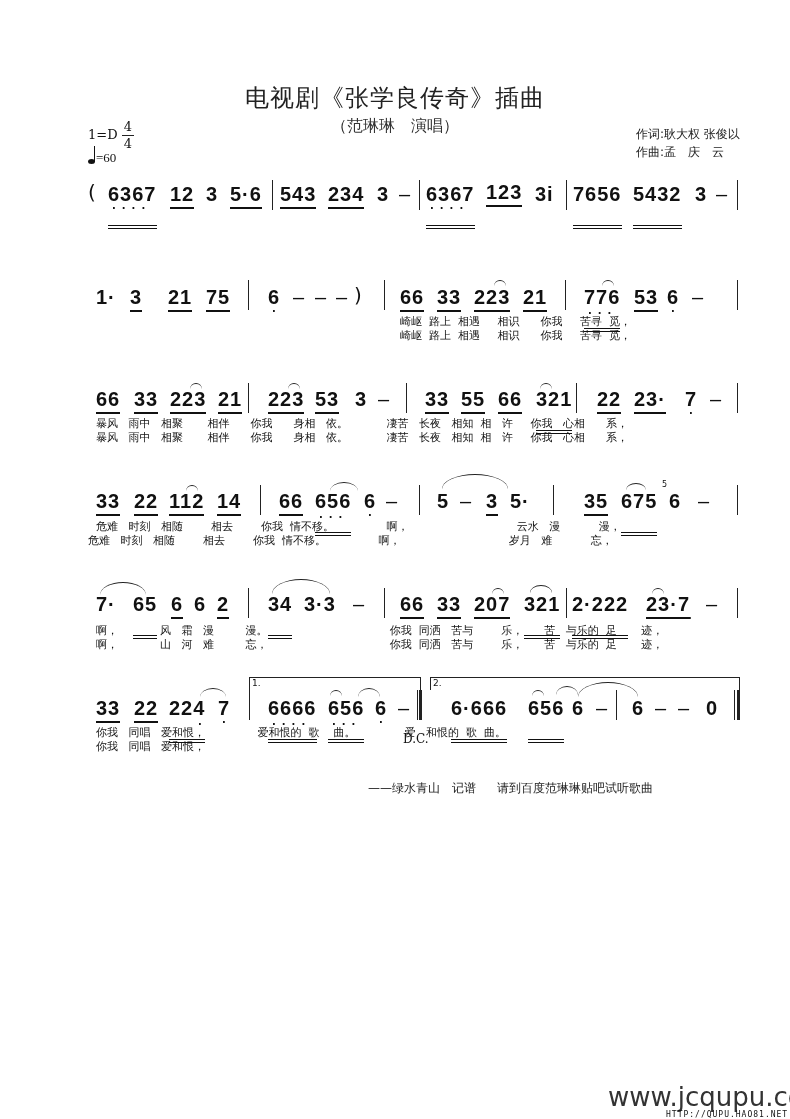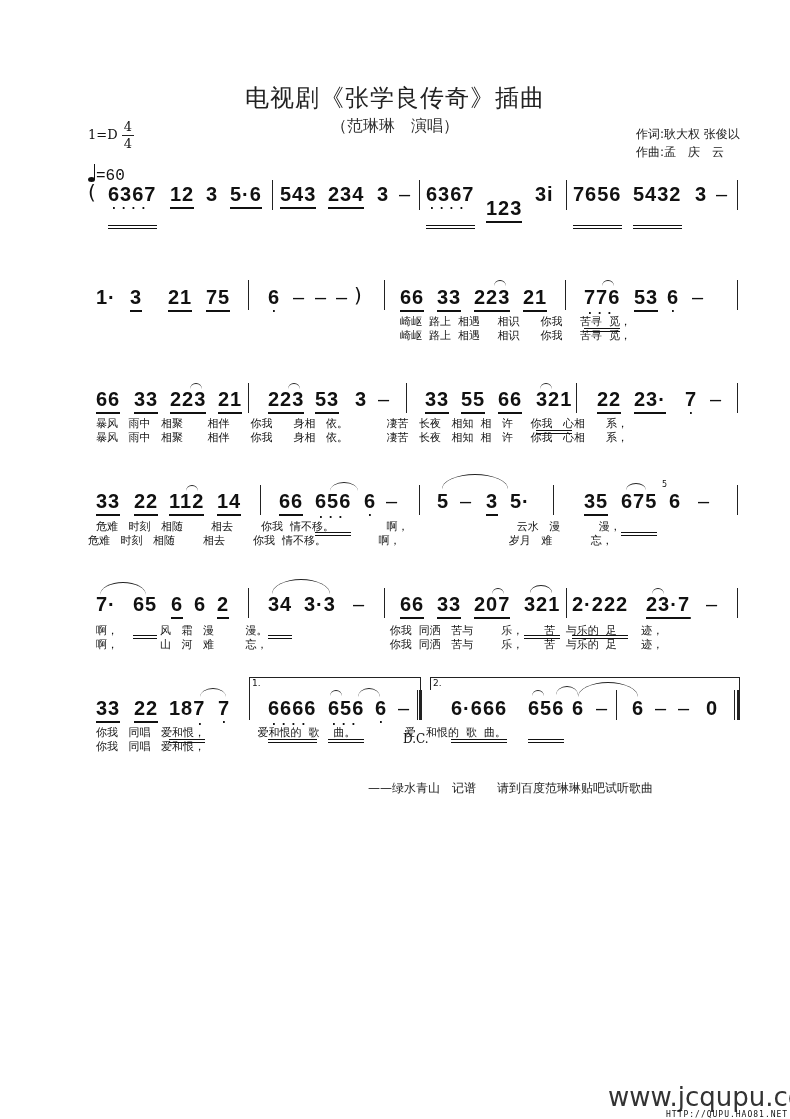--- a/index.html
+++ b/index.html
@@ -3,21 +3,21 @@
 <meta charset="utf-8">
 <style>
   html, body { margin:0; padding:0; background:#ffffff; }
   body { width:790px; height:1119px; position:relative; overflow:hidden; font-family:"DejaVu Sans", sans-serif; color:#111; }
   .abs { position:absolute; }
   .title { left:0; width:790px; top:82px; text-align:center; font-size:24px; font-family:"DejaVu Sans", sans-serif; color:#222; letter-spacing:1px; }
   .subtitle { left:0; width:790px; top:116px; text-align:center; font-size:16px; color:#333; }
   .key { left:88px; top:127px; font-size:13px; font-family:"DejaVu Serif", serif; }
   .ts { left:122px; top:120px; font-size:13px; font-family:"DejaVu Serif", serif; text-align:center; width:12px; line-height:14px; }
   .ts .line { border-top:1px solid #222; margin:1px 0; }
-  .tempo { left:88px; top:167px; font-size:16px; font-family:Liberation Mono, monospace; }
+  .tempo { left:88px; top:150px; font-size:13px; font-family:Liberation Serif, serif; }
   .note-glyph { display:inline-block; width:7px; height:5px; background:#111; border-radius:50%; position:relative; top:2px; margin-right:1px; }
   .note-glyph::before { content:""; position:absolute; right:0; bottom:2px; width:1px; height:16px; background:#111; }
   .credit { left:636px; font-size:12px; color:#222; }
   .bar-line { position:absolute; width:1px; background:#222; }
   .bar-double { position:absolute; width:5px; border-left:1px solid #222; border-right:3px solid #222; box-sizing:border-box; }
   .bar-final { position:absolute; width:6px; border-left:1px solid #222; border-right:3px solid #222; box-sizing:border-box; }
   .grp { position:absolute; font-family:"Liberation Sans", sans-serif; font-weight:bold; font-size:20px; letter-spacing:1px; white-space:nowrap; }
   .u1 { border-bottom:2px solid #111; padding-bottom:1px; }
   .u2 { border-bottom:4px double #111; padding-bottom:19px; }
   .dots { position:absolute; font-size:10px; font-weight:bold; letter-spacing:6px; white-space:nowrap; }
@@ -54,21 +54,21 @@
   <div class="grp" style="left:206px;top:183px">3</div>
   <div class="grp u1" style="left:230px;top:183px">5·6</div>
   <div class="bar-line" style="left:272px;top:180px;height:30px"></div>
   <div class="grp u1" style="left:280px;top:183px">543</div>
   <div class="grp u1" style="left:328px;top:183px">234</div>
   <div class="grp" style="left:377px;top:183px">3</div>
   <div class="grp" style="left:399px;top:183px;font-weight:normal">–</div>
   <div class="bar-line" style="left:419px;top:180px;height:30px"></div>
   <div class="grp u2" style="left:426px;top:183px">6367</div>
   <div class="dots" style="left:430px;top:203px">····</div>
-  <div class="grp u1" style="left:486px;top:197px">123</div>
+  <div class="grp u1" style="left:486px;top:181px">123</div>
   <div class="grp" style="left:535px;top:183px">3i</div>
   <div class="bar-line" style="left:566px;top:180px;height:30px"></div>
   <div class="grp u2" style="left:573px;top:183px">7656</div>
   <div class="grp u2" style="left:633px;top:183px">5432</div>
   <div class="grp" style="left:695px;top:183px">3</div>
   <div class="grp" style="left:716px;top:183px;font-weight:normal">–</div>
   <div class="bar-line" style="left:737px;top:180px;height:30px"></div>
 </div>
 
 <div class="abs" style="left:0;top:0;width:790px;height:0">
@@ -222,21 +222,21 @@
 </div>
 
 <div class="abs" style="left:0;top:0;width:790px;height:0">
   <div class="volta" style="left:249px;top:677px;width:168px">1.</div>
   <div class="volta" style="left:430px;top:677px;width:306px">2.</div>
 
   <div class="grp u1" style="left:96px;top:697px">33</div>
   <div class="dots" style="left:100px;top:717px">··</div>
   <div class="grp u1" style="left:134px;top:697px">22</div>
   <div class="slur" style="left:200px;top:688px;width:26px;height:8px"></div>
-  <div class="grp u2" style="left:169px;top:697px">187</div>
+  <div class="grp u2" style="left:169px;top:697px">224</div>
   <div class="dots" style="left:198px;top:719px">·</div>
   <div class="grp" style="left:218px;top:697px">7</div>
   <div class="dots" style="left:222px;top:717px">·</div>
   <div class="bar-line" style="left:249px;top:690px;height:30px"></div>
   <div class="grp u2" style="left:268px;top:697px">6666</div>
   <div class="dots" style="left:272px;top:719px">····</div>
   <div class="slur" style="left:330px;top:690px;width:12px;height:5px"></div>
   <div class="slur" style="left:358px;top:688px;width:22px;height:8px"></div>
   <div class="grp u2" style="left:328px;top:697px">656</div>
   <div class="dots" style="left:332px;top:719px">···</div>

